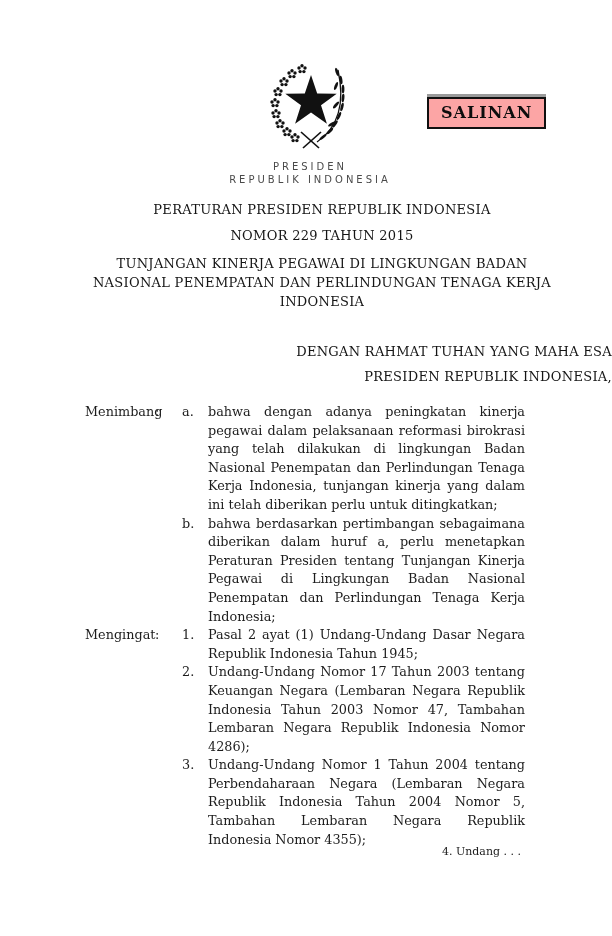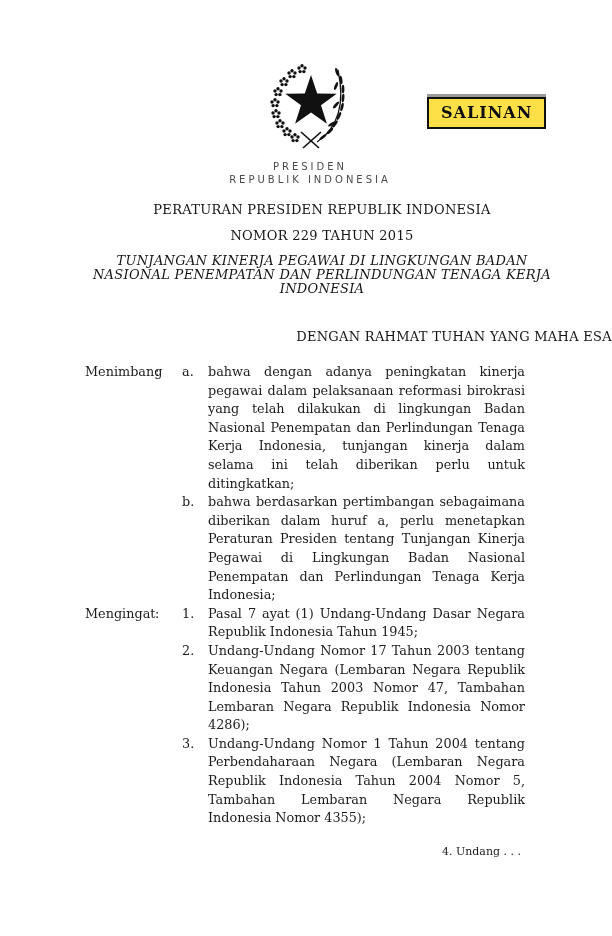--- a/index.html
+++ b/index.html
@@ -38,43 +38,42 @@
     color: #4a4a4a;
     position: relative;
     left: 4px;
   }
   .salinan-stamp {
     position: absolute;
     top: 97px;
     left: 427px;
     border: 2px solid #101010;
     box-shadow: 0 -3px 0 0 #9b9b9b;
-    background: #fde047;
+    background: #fca5a5;
     padding: 4px 12px 5px 12px;
     font-weight: bold;
     font-size: 16px;
     letter-spacing: 1px;
     color: #0d0d0d;
   }
 
   
   .title-block {
     margin-top: 16px;
     text-align: center;
     font-size: 13px;
     color: #151515;
     padding-left: 32px;
   }
   .title-line { margin-bottom: 11px; letter-spacing: 0.3px; }
   .title-line.subject {
     width: 480px;
     margin: 0 auto;
-    line-height: 14px;
+    line-height: 19px;
     margin-bottom: 0;
-    font-style: italic;
   }
 
   
   .preamble {
     margin-top: 33px;
     text-align: right;
     font-size: 13px;
     color: #151515;
   }
   .preamble-line { margin-bottom: 10px; letter-spacing: 0.3px; }
@@ -172,46 +171,47 @@
   </div>
 
   <div class="title-block">
     <div class="title-line">PERATURAN PRESIDEN REPUBLIK INDONESIA</div>
     <div class="title-line">NOMOR 229 TAHUN 2015</div>
     <div class="title-line subject">TUNJANGAN KINERJA PEGAWAI DI LINGKUNGAN BADAN NASIONAL PENEMPATAN DAN PERLINDUNGAN TENAGA KERJA INDONESIA</div>
   </div>
 
   <div class="preamble">
     <div class="preamble-line">DENGAN RAHMAT TUHAN YANG MAHA ESA</div>
+    <div class="preamble-line">PRESIDEN REPUBLIK INDONESIA,</div>
   </div>
 
   <div class="body-block">
 
     <div class="clause-row">
       <div class="clause-label">Menimbang</div>
       <div class="clause-colon">:</div>
       <div class="clause-items">
         <div class="clause-item">
           <span class="item-marker">a.</span>
-          <span class="item-text">bahwa dengan adanya peningkatan kinerja pegawai dalam pelaksanaan reformasi birokrasi yang telah dilakukan di lingkungan Badan Nasional Penempatan dan Perlindungan Tenaga Kerja Indonesia, tunjangan kinerja dalam selama ini telah diberikan perlu untuk ditingkatkan;</span>
+          <span class="item-text">bahwa dengan adanya peningkatan kinerja pegawai dalam pelaksanaan reformasi birokrasi yang telah dilakukan di lingkungan Badan Nasional Penempatan dan Perlindungan Tenaga Kerja Indonesia, tunjangan kinerja yang dalam ini telah diberikan perlu untuk ditingkatkan;</span>
         </div>
         <div class="clause-item">
           <span class="item-marker">b.</span>
           <span class="item-text">bahwa berdasarkan pertimbangan sebagaimana diberikan dalam huruf a, perlu menetapkan Peraturan Presiden tentang Tunjangan Kinerja Pegawai di Lingkungan Badan Nasional Penempatan dan Perlindungan Tenaga Kerja Indonesia;</span>
         </div>
       </div>
     </div>
 
     <div class="clause-row mengingat">
       <div class="clause-label">Mengingat</div>
       <div class="clause-colon">:</div>
       <div class="clause-items">
         <div class="clause-item">
           <span class="item-marker">1.</span>
-          <span class="item-text">Pasal 7 ayat (1) Undang-Undang Dasar Negara Republik Indonesia Tahun 1945;</span>
+          <span class="item-text">Pasal 2 ayat (1) Undang-Undang Dasar Negara Republik Indonesia Tahun 1945;</span>
         </div>
         <div class="clause-item">
           <span class="item-marker">2.</span>
           <span class="item-text">Undang-Undang Nomor 17 Tahun 2003 tentang Keuangan Negara (Lembaran Negara Republik Indonesia Tahun 2003 Nomor 47, Tambahan Lembaran Negara Republik Indonesia Nomor 4286);</span>
         </div>
         <div class="clause-item">
           <span class="item-marker">3.</span>
           <span class="item-text">Undang-Undang Nomor 1 Tahun 2004 tentang Perbendaharaan Negara (Lembaran Negara Republik Indonesia Tahun 2004 Nomor 5, Tambahan Lembaran Negara Republik Indonesia Nomor 4355);</span>
         </div>
       </div>

